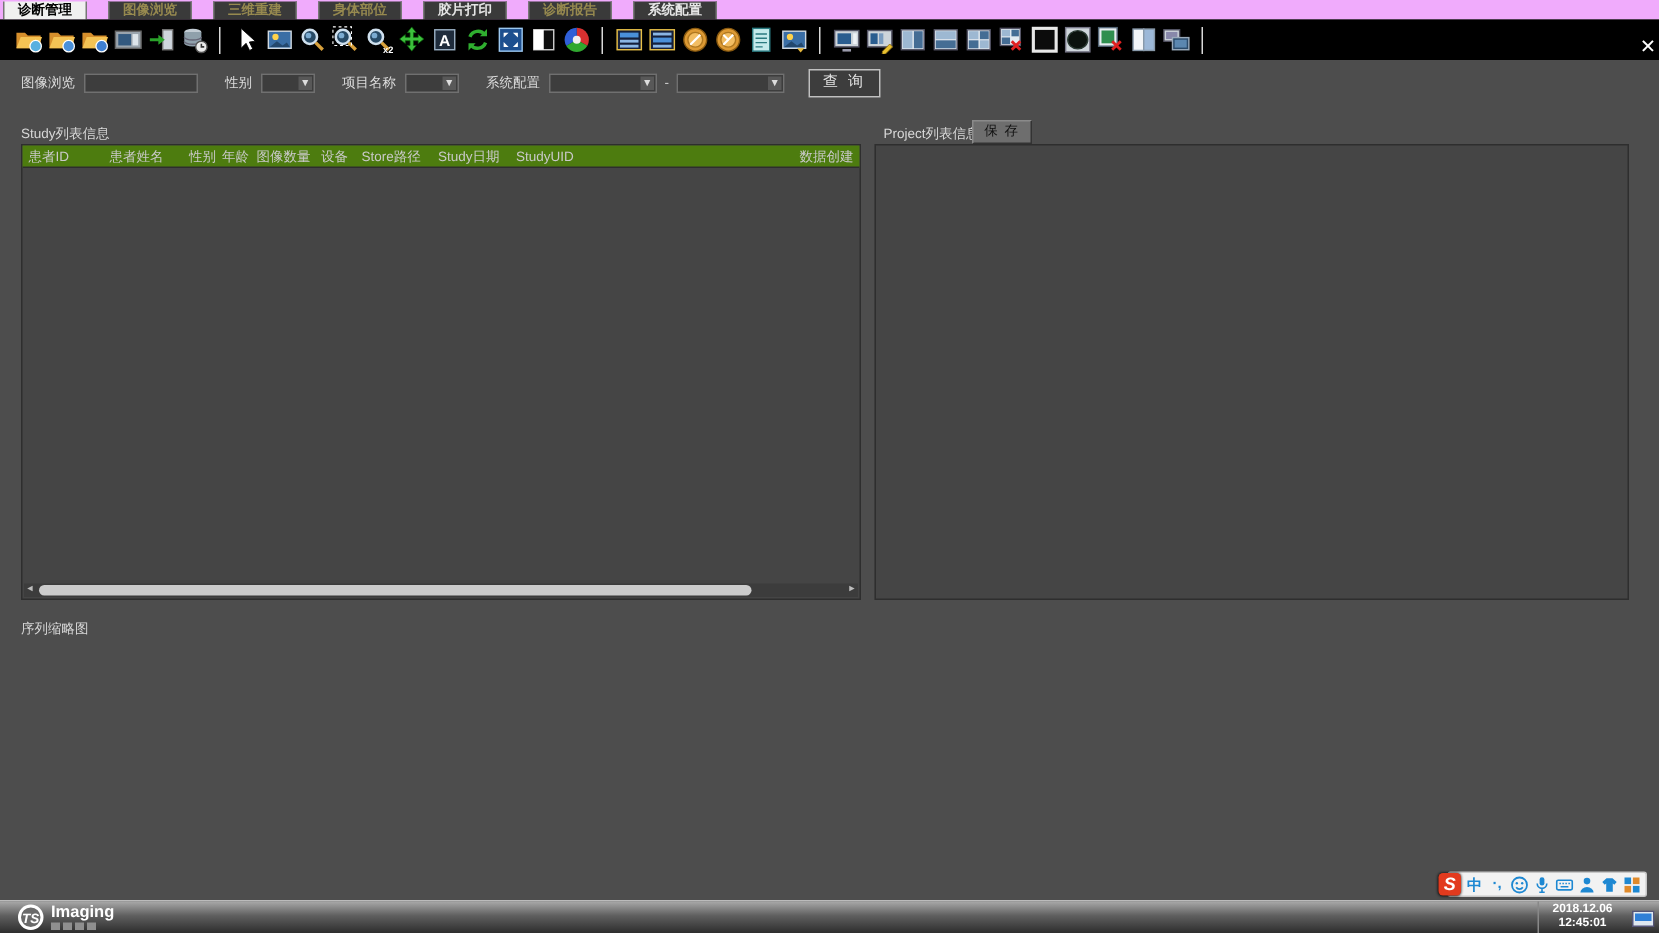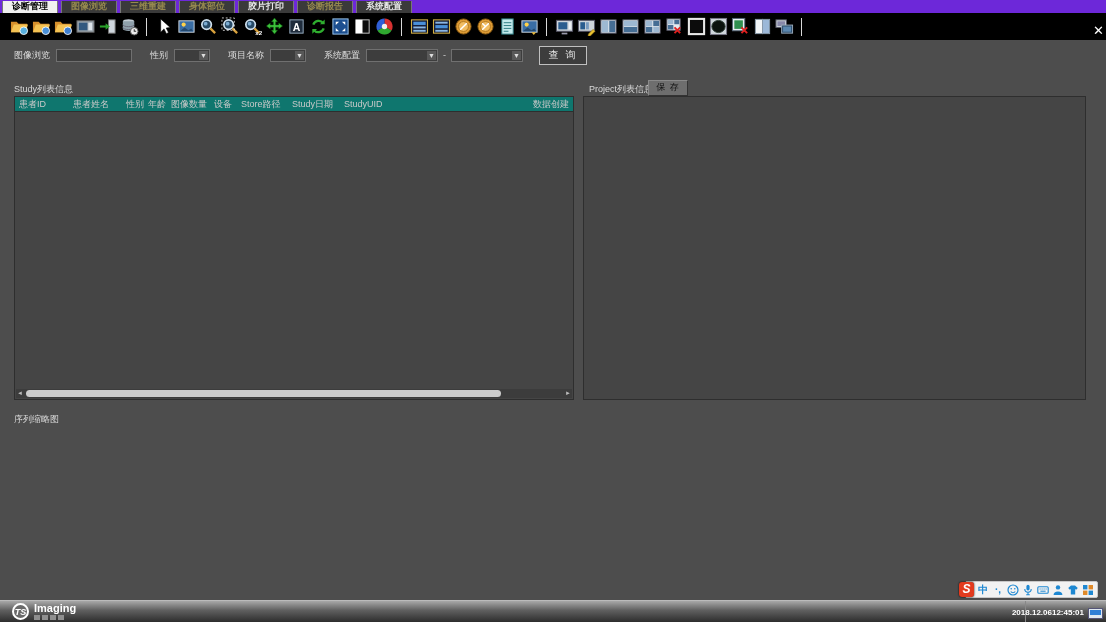--- a/index.html
+++ b/index.html
@@ -5,21 +5,21 @@
   html,body{margin:0;padding:0;}
   body{
     width:1106px;height:622px;position:relative;overflow:hidden;
     background:#4d4d4d;
     font-family:"Liberation Sans","DejaVu Sans",sans-serif;
     -webkit-font-smoothing:antialiased;
   }
   
   .tab-bar{
     position:absolute;top:0;left:0;width:1106px;height:13px;
-    background:#6d28d9;display:flex;gap:3px;padding:1px 0 0 2px;box-sizing:border-box;
+    background:#f0abfc;display:flex;gap:14px;padding:1px 0 0 2px;box-sizing:border-box;
   }
   .tab{
     min-width:56px;padding:0 4px;font-size:9px;line-height:11px;text-align:center;
     background:#3a3a3a;color:#96894f;font-weight:bold;cursor:pointer;
     border-left:1px solid #777;border-right:1px solid #777;box-sizing:border-box;
   }
   .tab.bright{color:#e6e6e6;}
   .tab.active{background:#f0f0f0;color:#000;}
   
   .toolbar{
@@ -59,21 +59,21 @@
     margin-left:16px;width:46px;height:17px;background:#3d3d3d;border:1px solid #c0c0c0;
     color:#e4e4e4;font-size:10px;line-height:15px;text-align:center;cursor:pointer;
     letter-spacing:2px;
   }
   
   .panel-label{position:absolute;font-size:9px;color:#d8d8d8;}
   .panel-table{
     position:absolute;background:#454545;border:1px solid #2e2e2e;box-sizing:border-box;
   }
   .thead{
-    display:flex;align-items:center;height:14px;background:#0f766e;
+    display:flex;align-items:center;height:14px;background:#4d7c0f;
     border-bottom:1px solid #2e2e2e;font-size:9px;color:#c9c9c9;overflow:hidden;
   }
   .th{padding-left:4px;box-sizing:border-box;flex-shrink:0;cursor:pointer;}
   
   .sc0{width:54px}.sc1{width:53px}.sc2{width:22px}.sc3{width:23px}.sc4{width:43px}
   .sc5{width:27px}.sc6{width:51px}.sc7{width:52px}.sc8{flex:1 1 auto}
   .sc9{width:50px;margin-left:auto;text-align:right;padding-right:4px}
   
   .pc0{width:52px}.pc1{width:65px}.pc2{width:60px}.pc3{width:53px}.pc4{width:47px}
   .pc5{flex:1 1 auto}.pc6{width:22px;border-left:1px solid #2e2e2e;height:14px}
@@ -105,21 +105,21 @@
     width:17px;height:17px;border-radius:50%;border:2px solid #fff;box-sizing:border-box;
     color:#fff;font-size:9px;font-weight:bold;font-style:italic;
     display:flex;align-items:center;justify-content:center;background:#6a6a6a;
   }
   .logo-textwrap{margin-left:5px;display:flex;flex-direction:column;}
   .logo-text{color:#fff;font-size:11px;font-weight:bold;line-height:11px;}
   .logo-sub{display:flex;gap:2px;margin-top:1px;}
   .logo-sub span{width:6px;height:5px;background:#8f8f8f;display:block;}
   .tb-datetime{
     position:absolute;right:22px;top:0;height:22px;width:58px;
-    display:flex;flex-direction:row;justify-content:flex-end;align-items:center;
+    display:flex;flex-direction:column;justify-content:flex-start;align-items:center;
     color:#fff;font-size:8px;font-weight:bold;line-height:9px;cursor:default;
     border-left:1px solid #888;
   }
   .show-desktop{
     position:absolute;right:3px;top:4px;width:15px;height:11px;cursor:pointer;
   }
   
   .ime-bar{
     position:absolute;right:8px;bottom:24px;height:15px;display:flex;align-items:center;
     background:#f2f2f2;border:1px solid #c8c8c8;border-radius:2px;padding:0 3px 0 1px;gap:3px;

